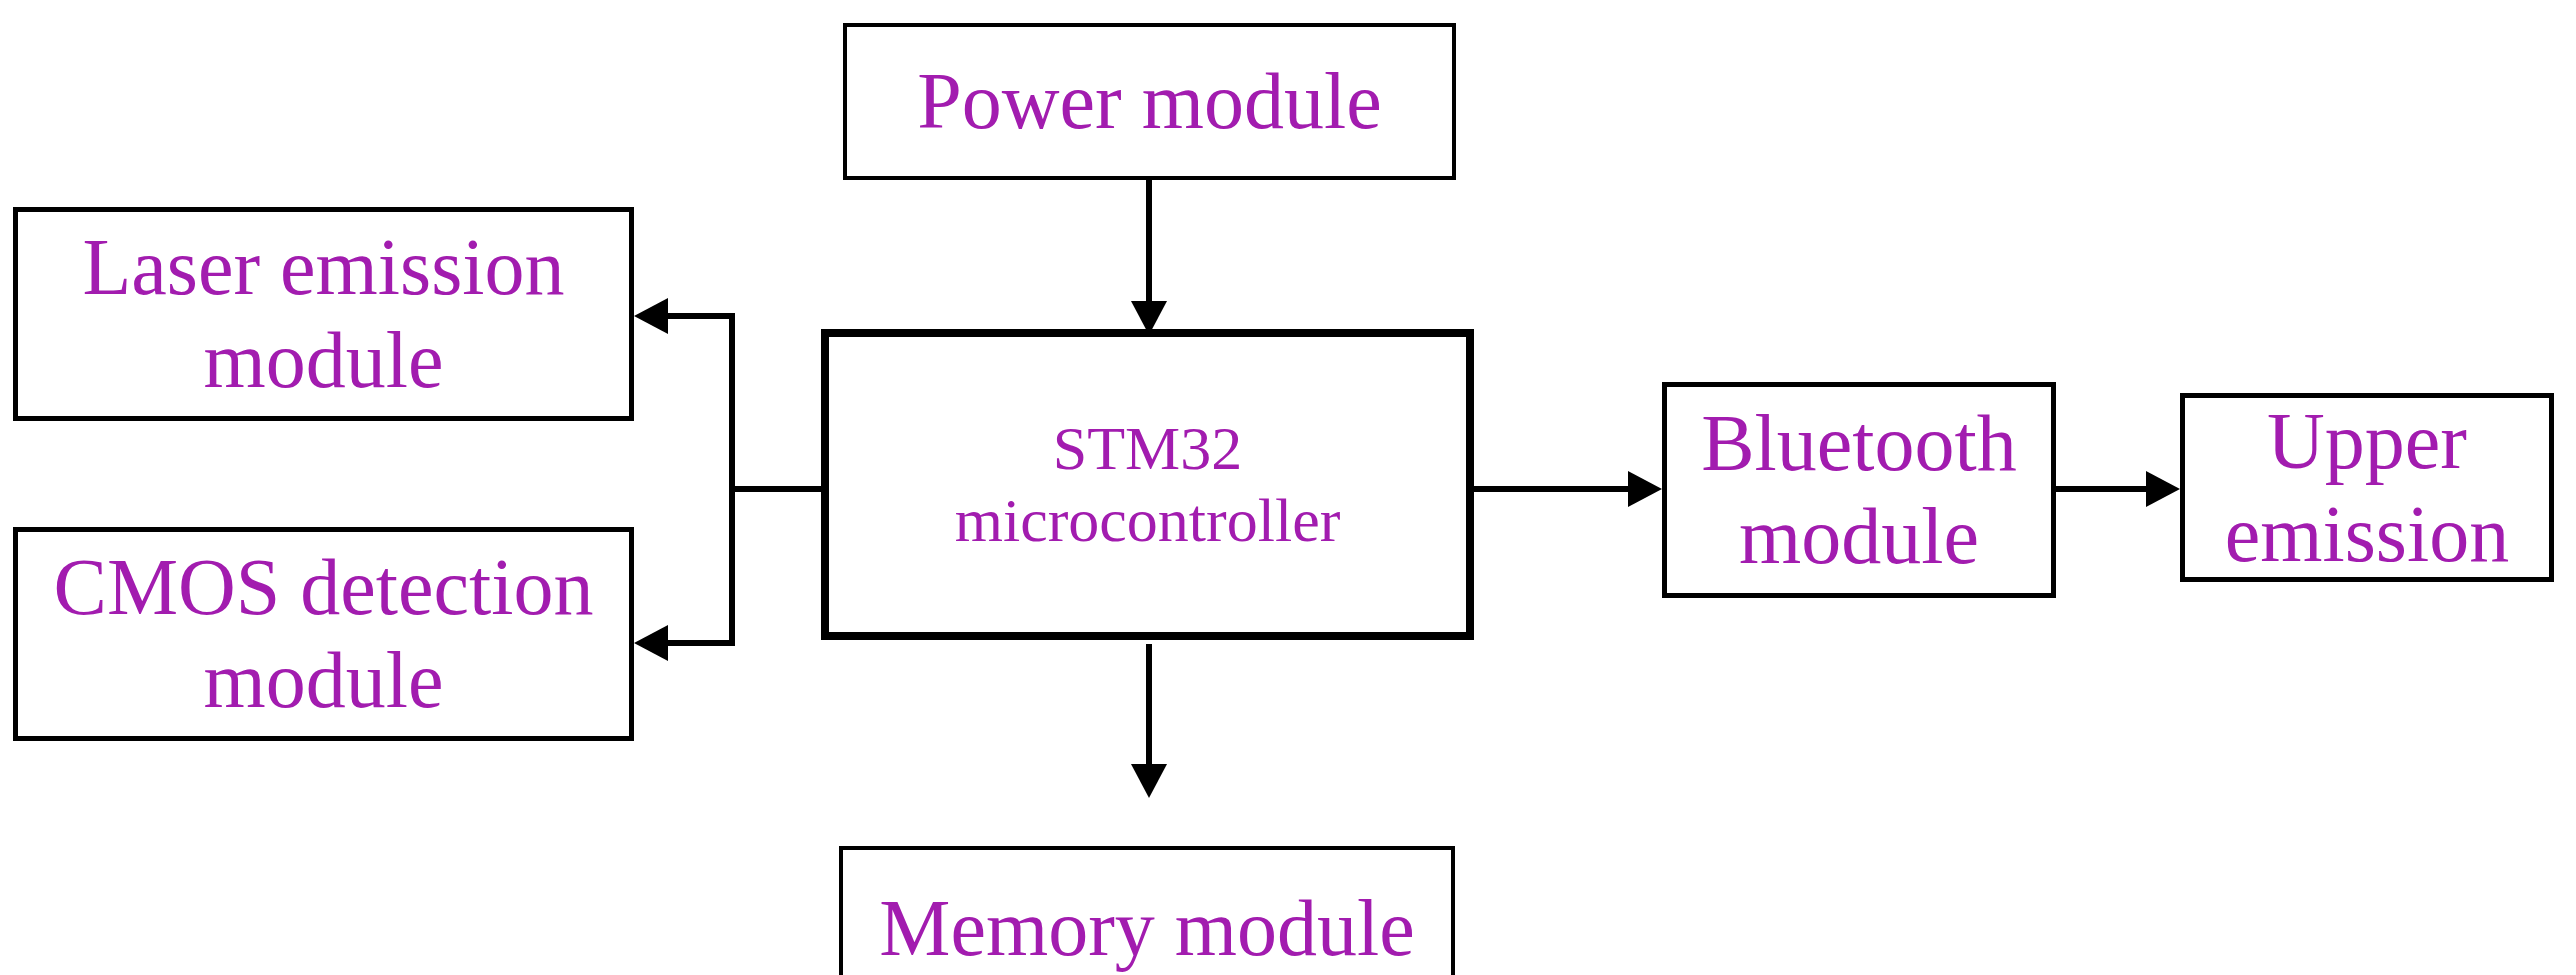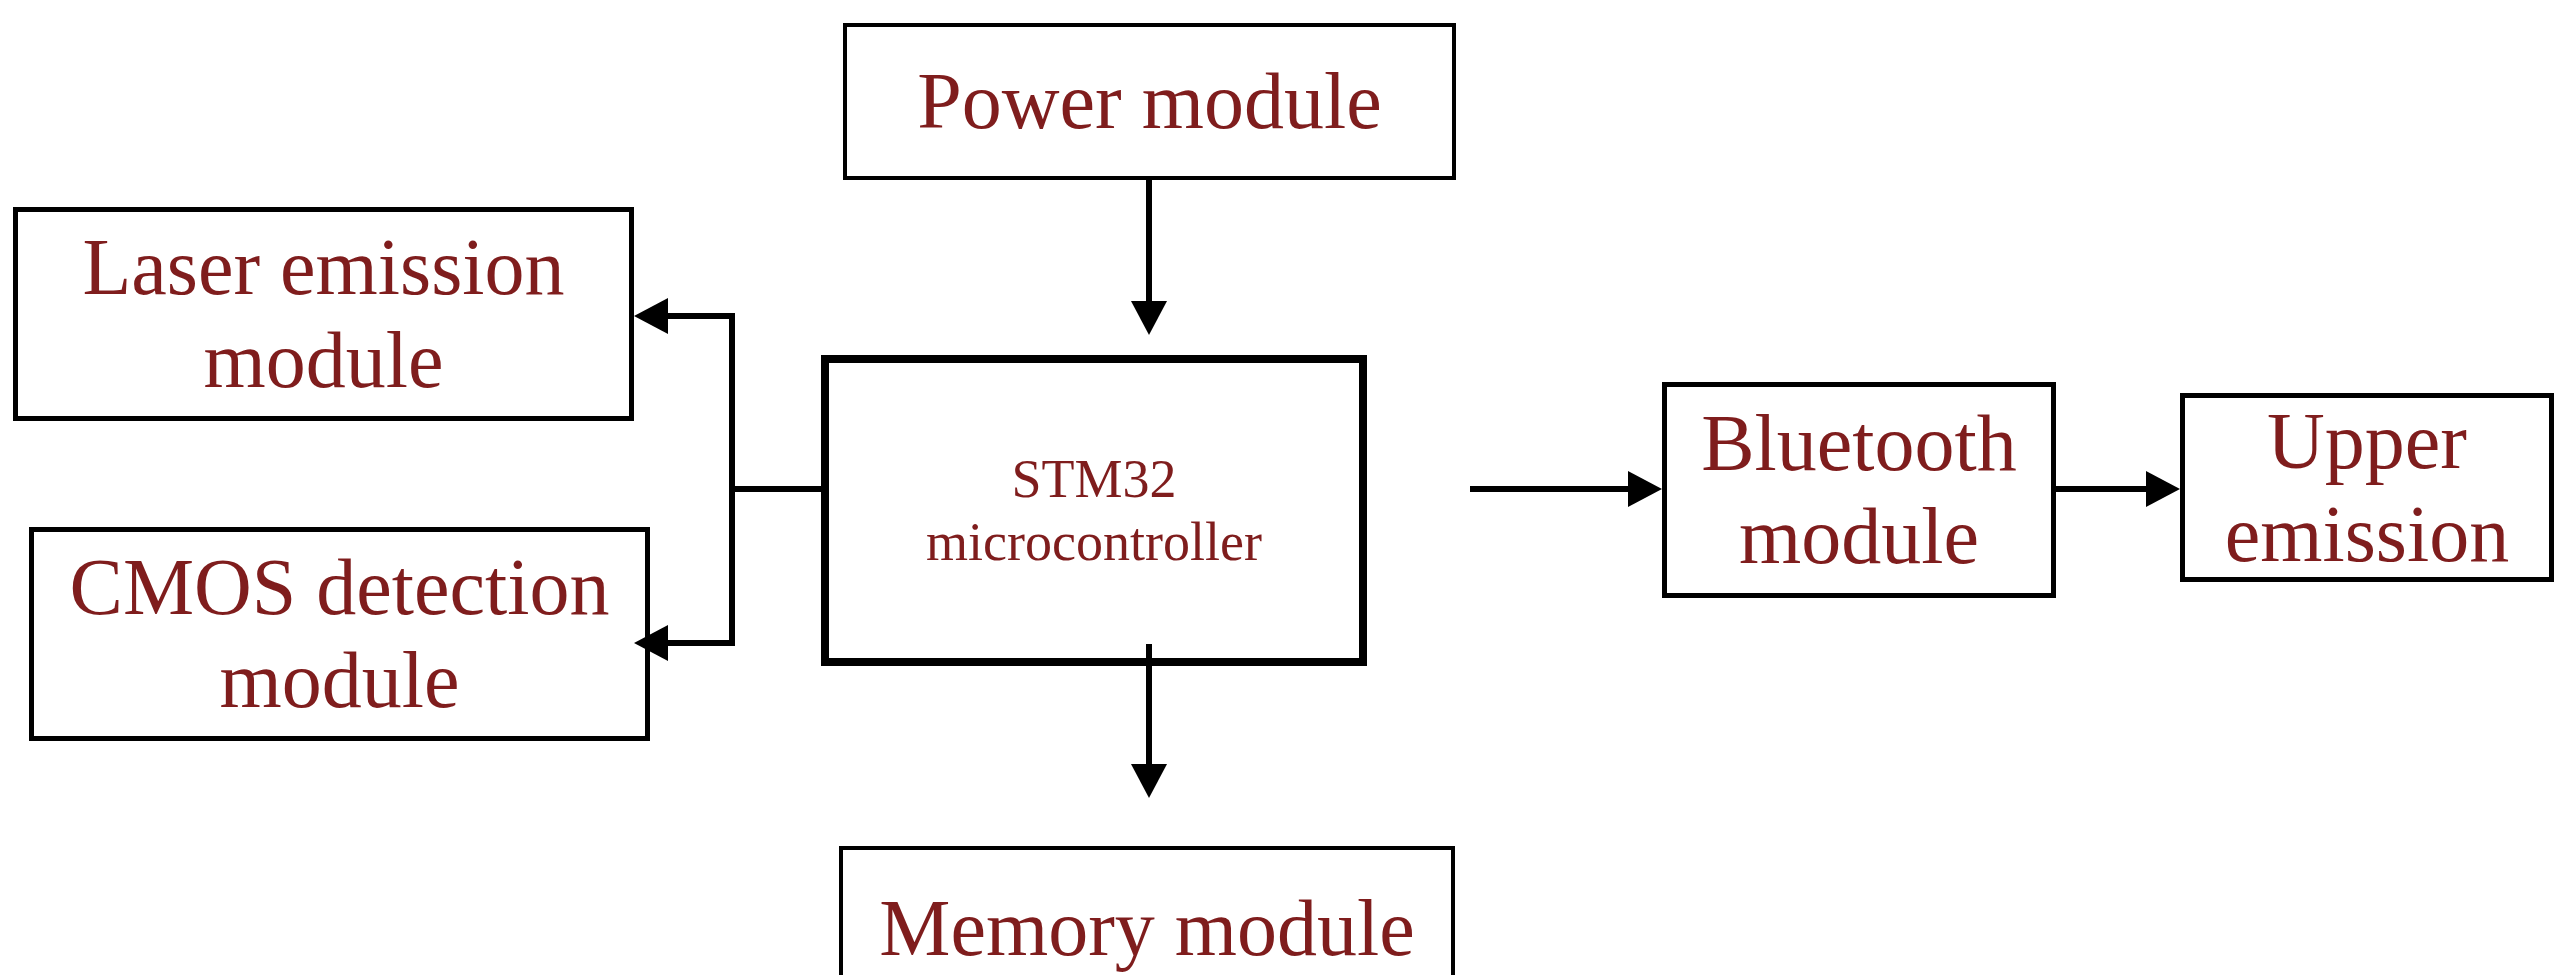--- a/index.html
+++ b/index.html
@@ -21,26 +21,26 @@
     box-sizing: border-box;
     background: #ffffff;
     border: 5px solid #000000;
     display: flex;
     align-items: center;
     justify-content: center;
     text-align: center;
     font-size: 80px;
     line-height: 1.16;
     white-space: pre-line;
-    color: #7f1d1d;
+    color: #a21caf;
   }
   .node.power     { left: 843px;  top: 23px;  width: 613px; height: 157px; border-width: 4px; }
   .node.laser     { left: 13px;   top: 207px; width: 621px; height: 214px; text-align: center; }
-  .node.cmos      { left: 13px;   top: 527px; width: 621px; height: 214px; margin-left: 16px; }
-  .node.stm32     { left: 821px;  top: 355px; width: 546px; height: 311px; border-width: 8px; font-size: 54px; }
+  .node.cmos      { left: 13px;   top: 527px; width: 621px; height: 214px; }
+  .node.stm32     { left: 821px;  top: 329px; width: 653px; height: 311px; border-width: 8px; font-size: 62px; }
   .node.memory    { left: 839px;  top: 798px; width: 616px; height: 165px; border-width: 4px; margin-top: 48px; }
   .node.bluetooth { left: 1662px; top: 382px; width: 394px; height: 216px; text-align: center; }
   .node.upper     { left: 2180px; top: 393px; width: 374px; height: 189px; }
 
   .line {
     position: absolute;
     background: #000000;
   }
   
   .l-power-stm32   { left: 1146px; top: 178px; width: 6px; height: 129px; }

